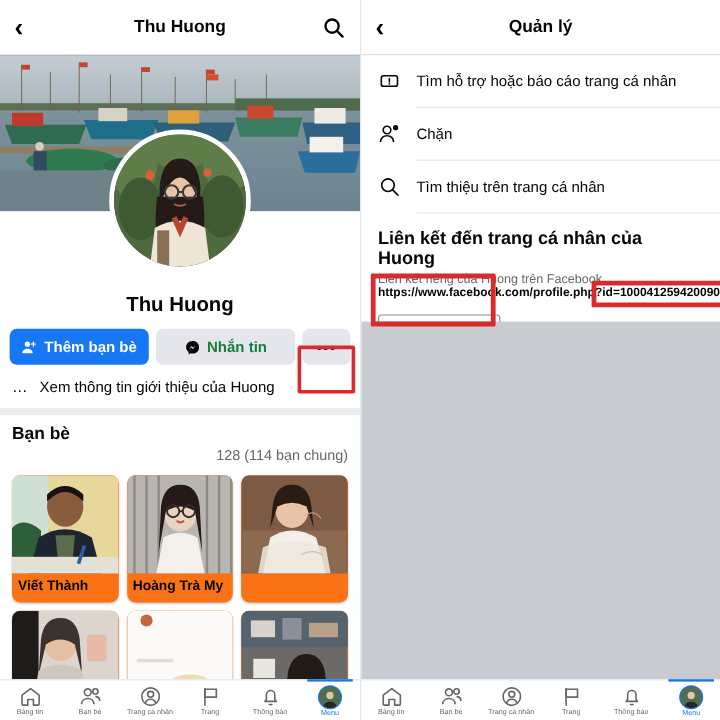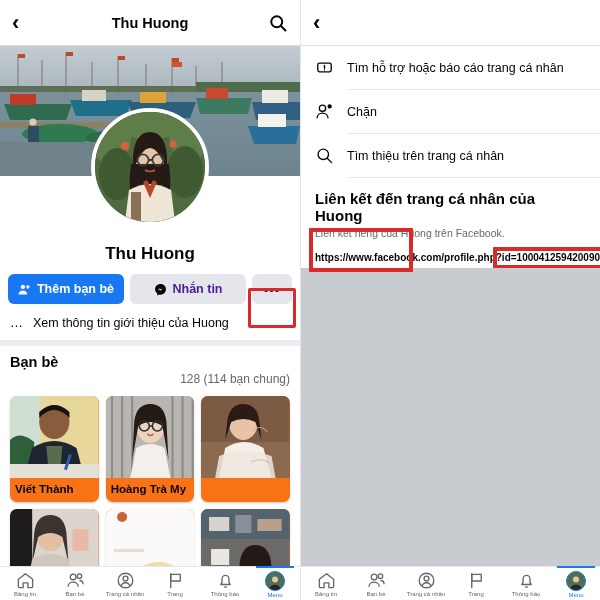--- a/index.html
+++ b/index.html
@@ -47,21 +47,21 @@
   }
 
   
   .actions { display: flex; gap: 6px; padding: 10px 8px 0 8px; align-items: center; }
   .btn {
     height: 30px; border-radius: 6px; display: flex; align-items: center;
     justify-content: center; gap: 6px; font-size: 12.5px; font-weight: bold;
     cursor: pointer; border: none;
   }
   .btn-primary { background: #1877F2; color: #fff; flex: 1 1 0; }
-  .btn-secondary { background: #e4e6eb; color: #4c1d95; flex: 1 1 0; }
+  .btn-secondary { background: #e4e6eb; color: #15803d; flex: 1 1 0; }
   .btn-more {
     background: #e4e6eb; color: #050505; width: 40px; letter-spacing: 1px;
     font-size: 13px; position: relative;
   }
   .hl-box-more {
     position: absolute; left: 248px; top: 288px;
     width: 48px; height: 40px; border: 3px solid #d92b2b;
     border-radius: 2px; z-index: 20; pointer-events: none;
   }
 
@@ -120,21 +120,21 @@
     display: flex; align-items: center; gap: 13px;
     padding: 12px 14px; cursor: pointer;
   }
   .menu-item .mlabel { font-size: 12.5px; color: #050505; text-align: right; }
   .menu-div { height: 1px; background: #e4e6eb; margin-left: 46px; }
 
   .link-sec { padding: 12px 26px 0 14px; }
   .link-sec h2 { font-size: 15px; font-weight: bold; color: #050505; }
   .link-sec .sub { font-size: 10.5px; color: #65676b; margin-top: 3px; }
   .url-row {
-    margin-top: 13px; font-size: 10px; color: #050505; font-weight: bold;
+    font-size: 10px; color: #050505; font-weight: bold;
     position: relative; white-space: nowrap;
   }
   .copy-btn {
     margin-top: 12px; display: inline-block; font-size: 10px; font-weight: bold;
     color: #050505; background: #fff; border: 1px solid #8a8d91;
     border-radius: 3px; padding: 6px 9px; cursor: pointer;
   }
   .hl-box-id {
     position: absolute; left: 178px; top: -5px; width: 118px; height: 22px;
     border: 4px solid #d92b2b; border-radius: 1px; pointer-events: none;
@@ -451,20 +451,21 @@
         </span>
         <span class="lbl">Menu</span>
       </div>
     </div>
   </div>
 
   <div class="panel panel-right">
 
     <div class="topbar">
       <div class="back">‹</div>
+      <div class="title">Quản lý</div>
     </div>
     <div class="hairline"></div>
 
     <div class="menu-item">
       <span>
         <svg class="ic" width="19" height="19" viewBox="0 0 24 24" fill="none" stroke="#050505" stroke-width="1.7">
           <rect x="3.5" y="6.5" width="17" height="11" rx="2.2"></rect>
           <line x1="12" y1="9.5" x2="12" y2="13" stroke-linecap="round"></line>
           <circle cx="12" cy="15" r=".9" fill="#050505" stroke="none"></circle>
         </svg>

